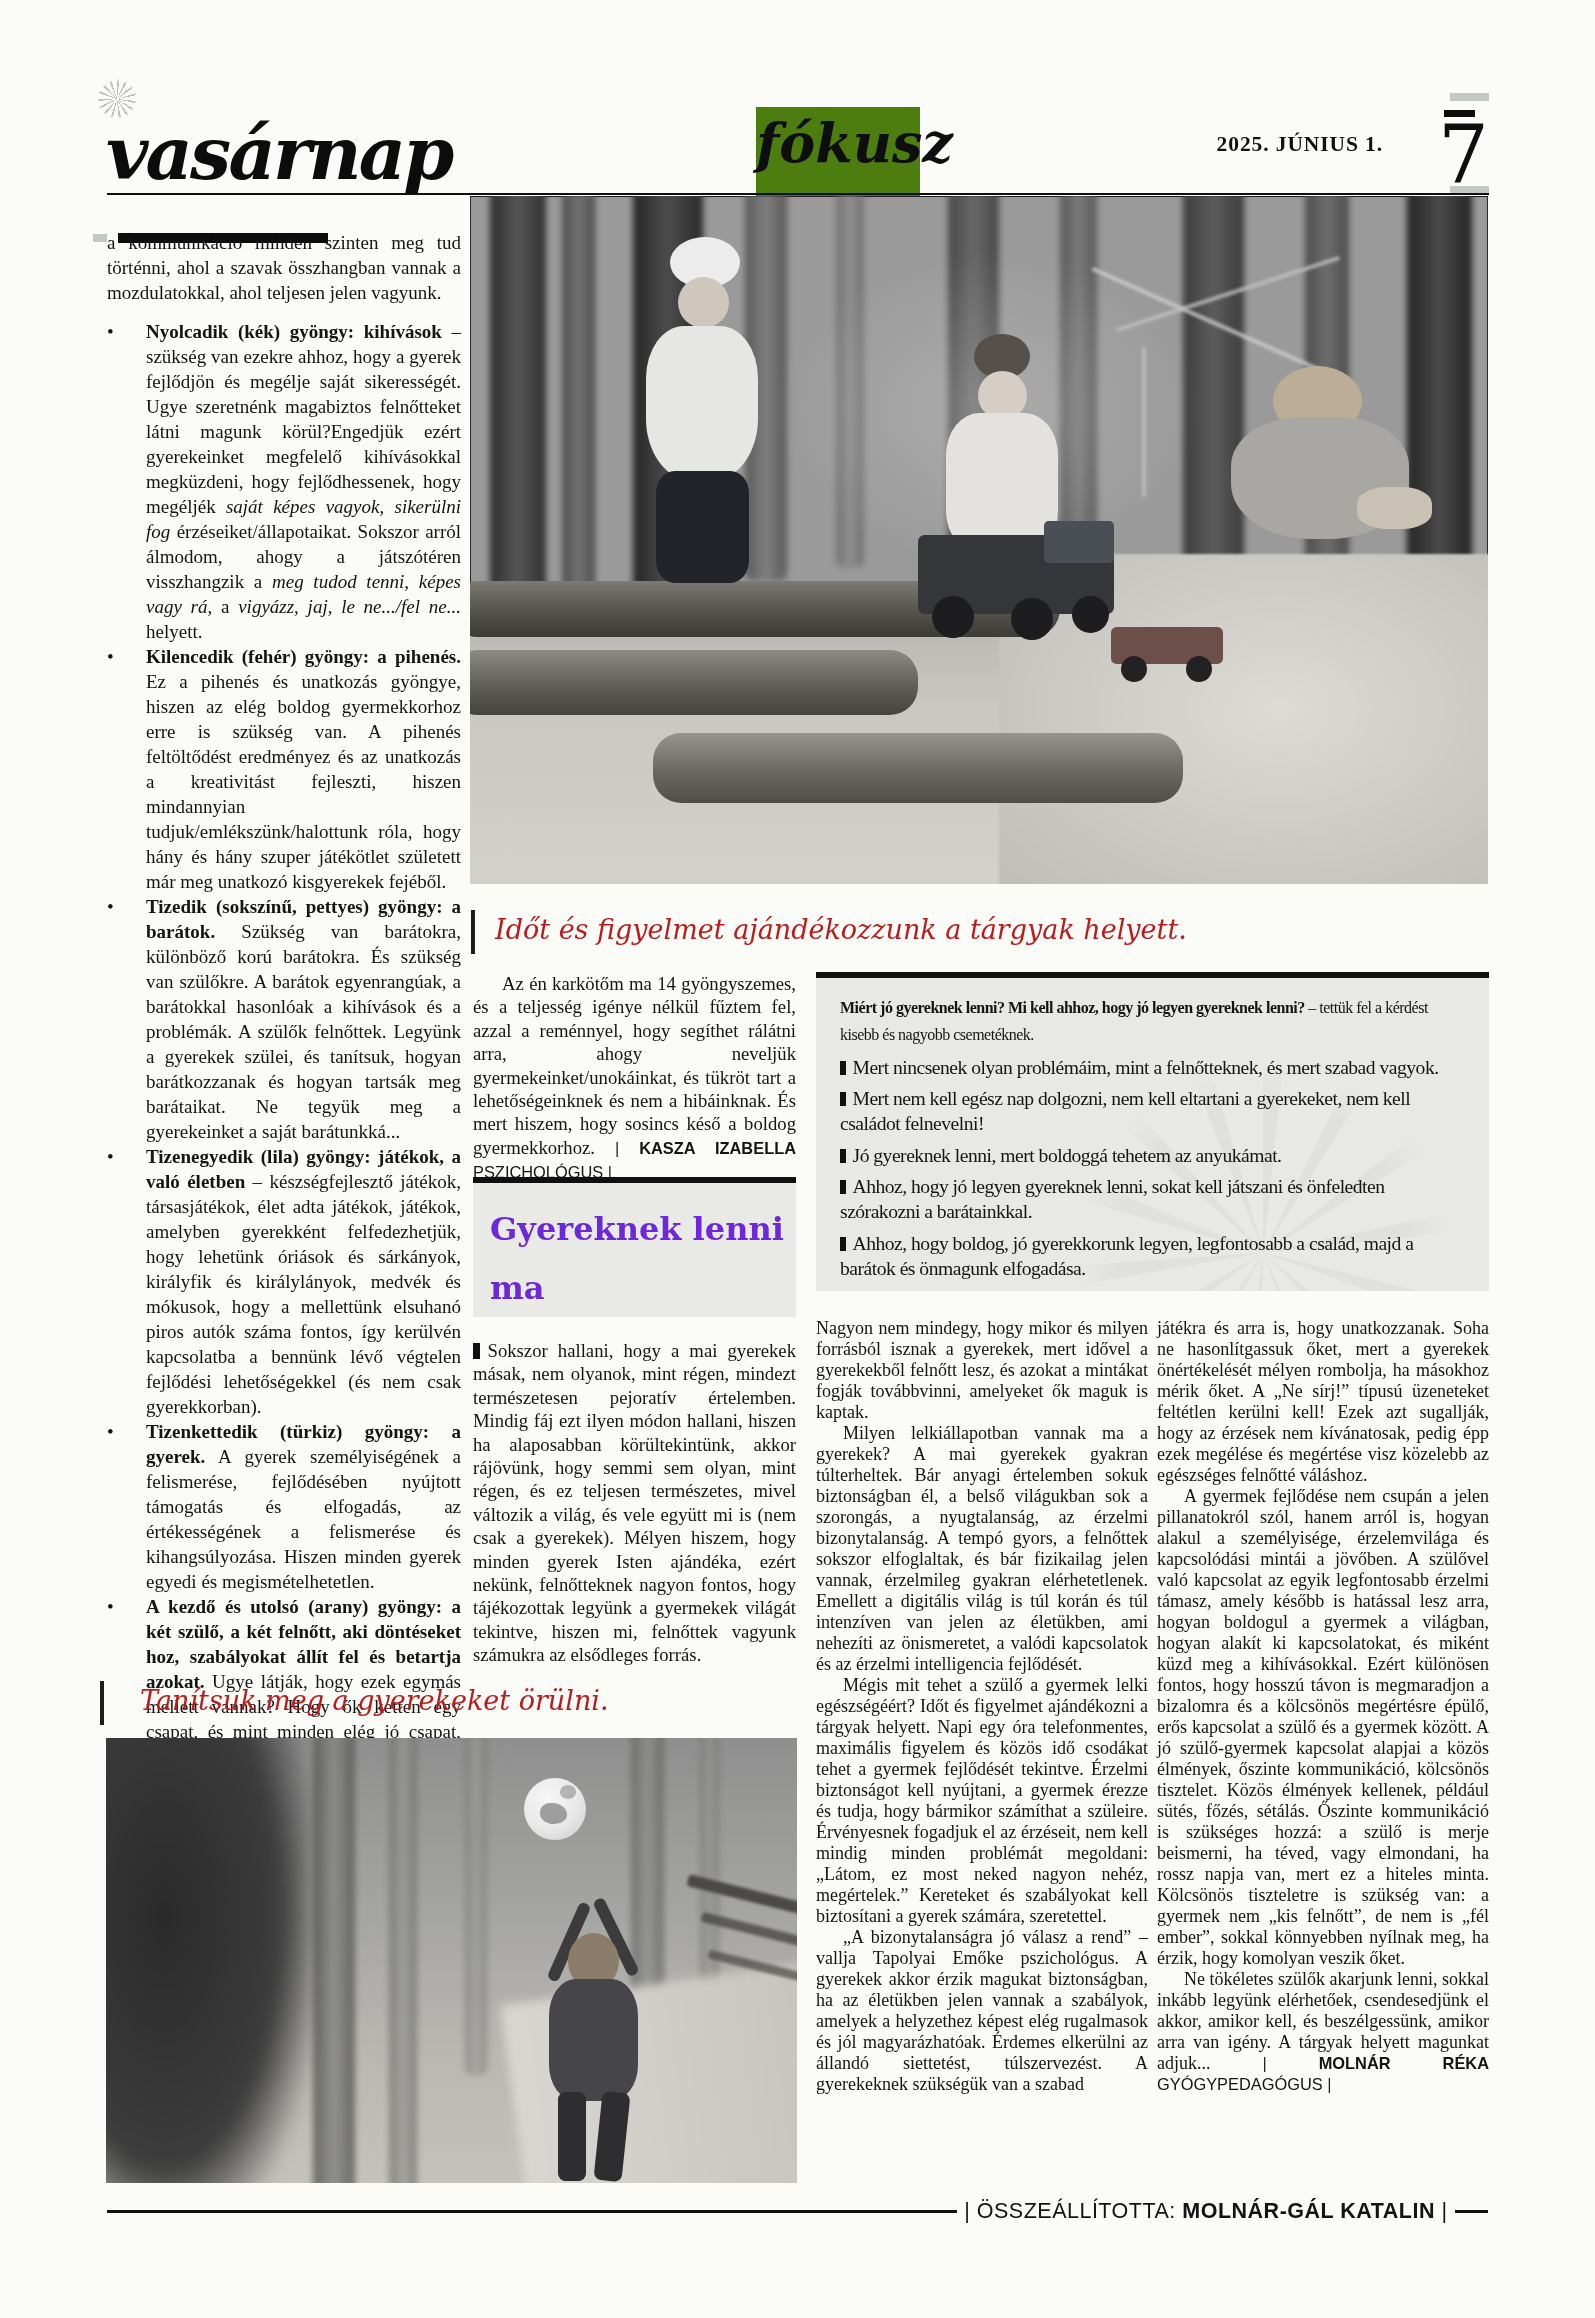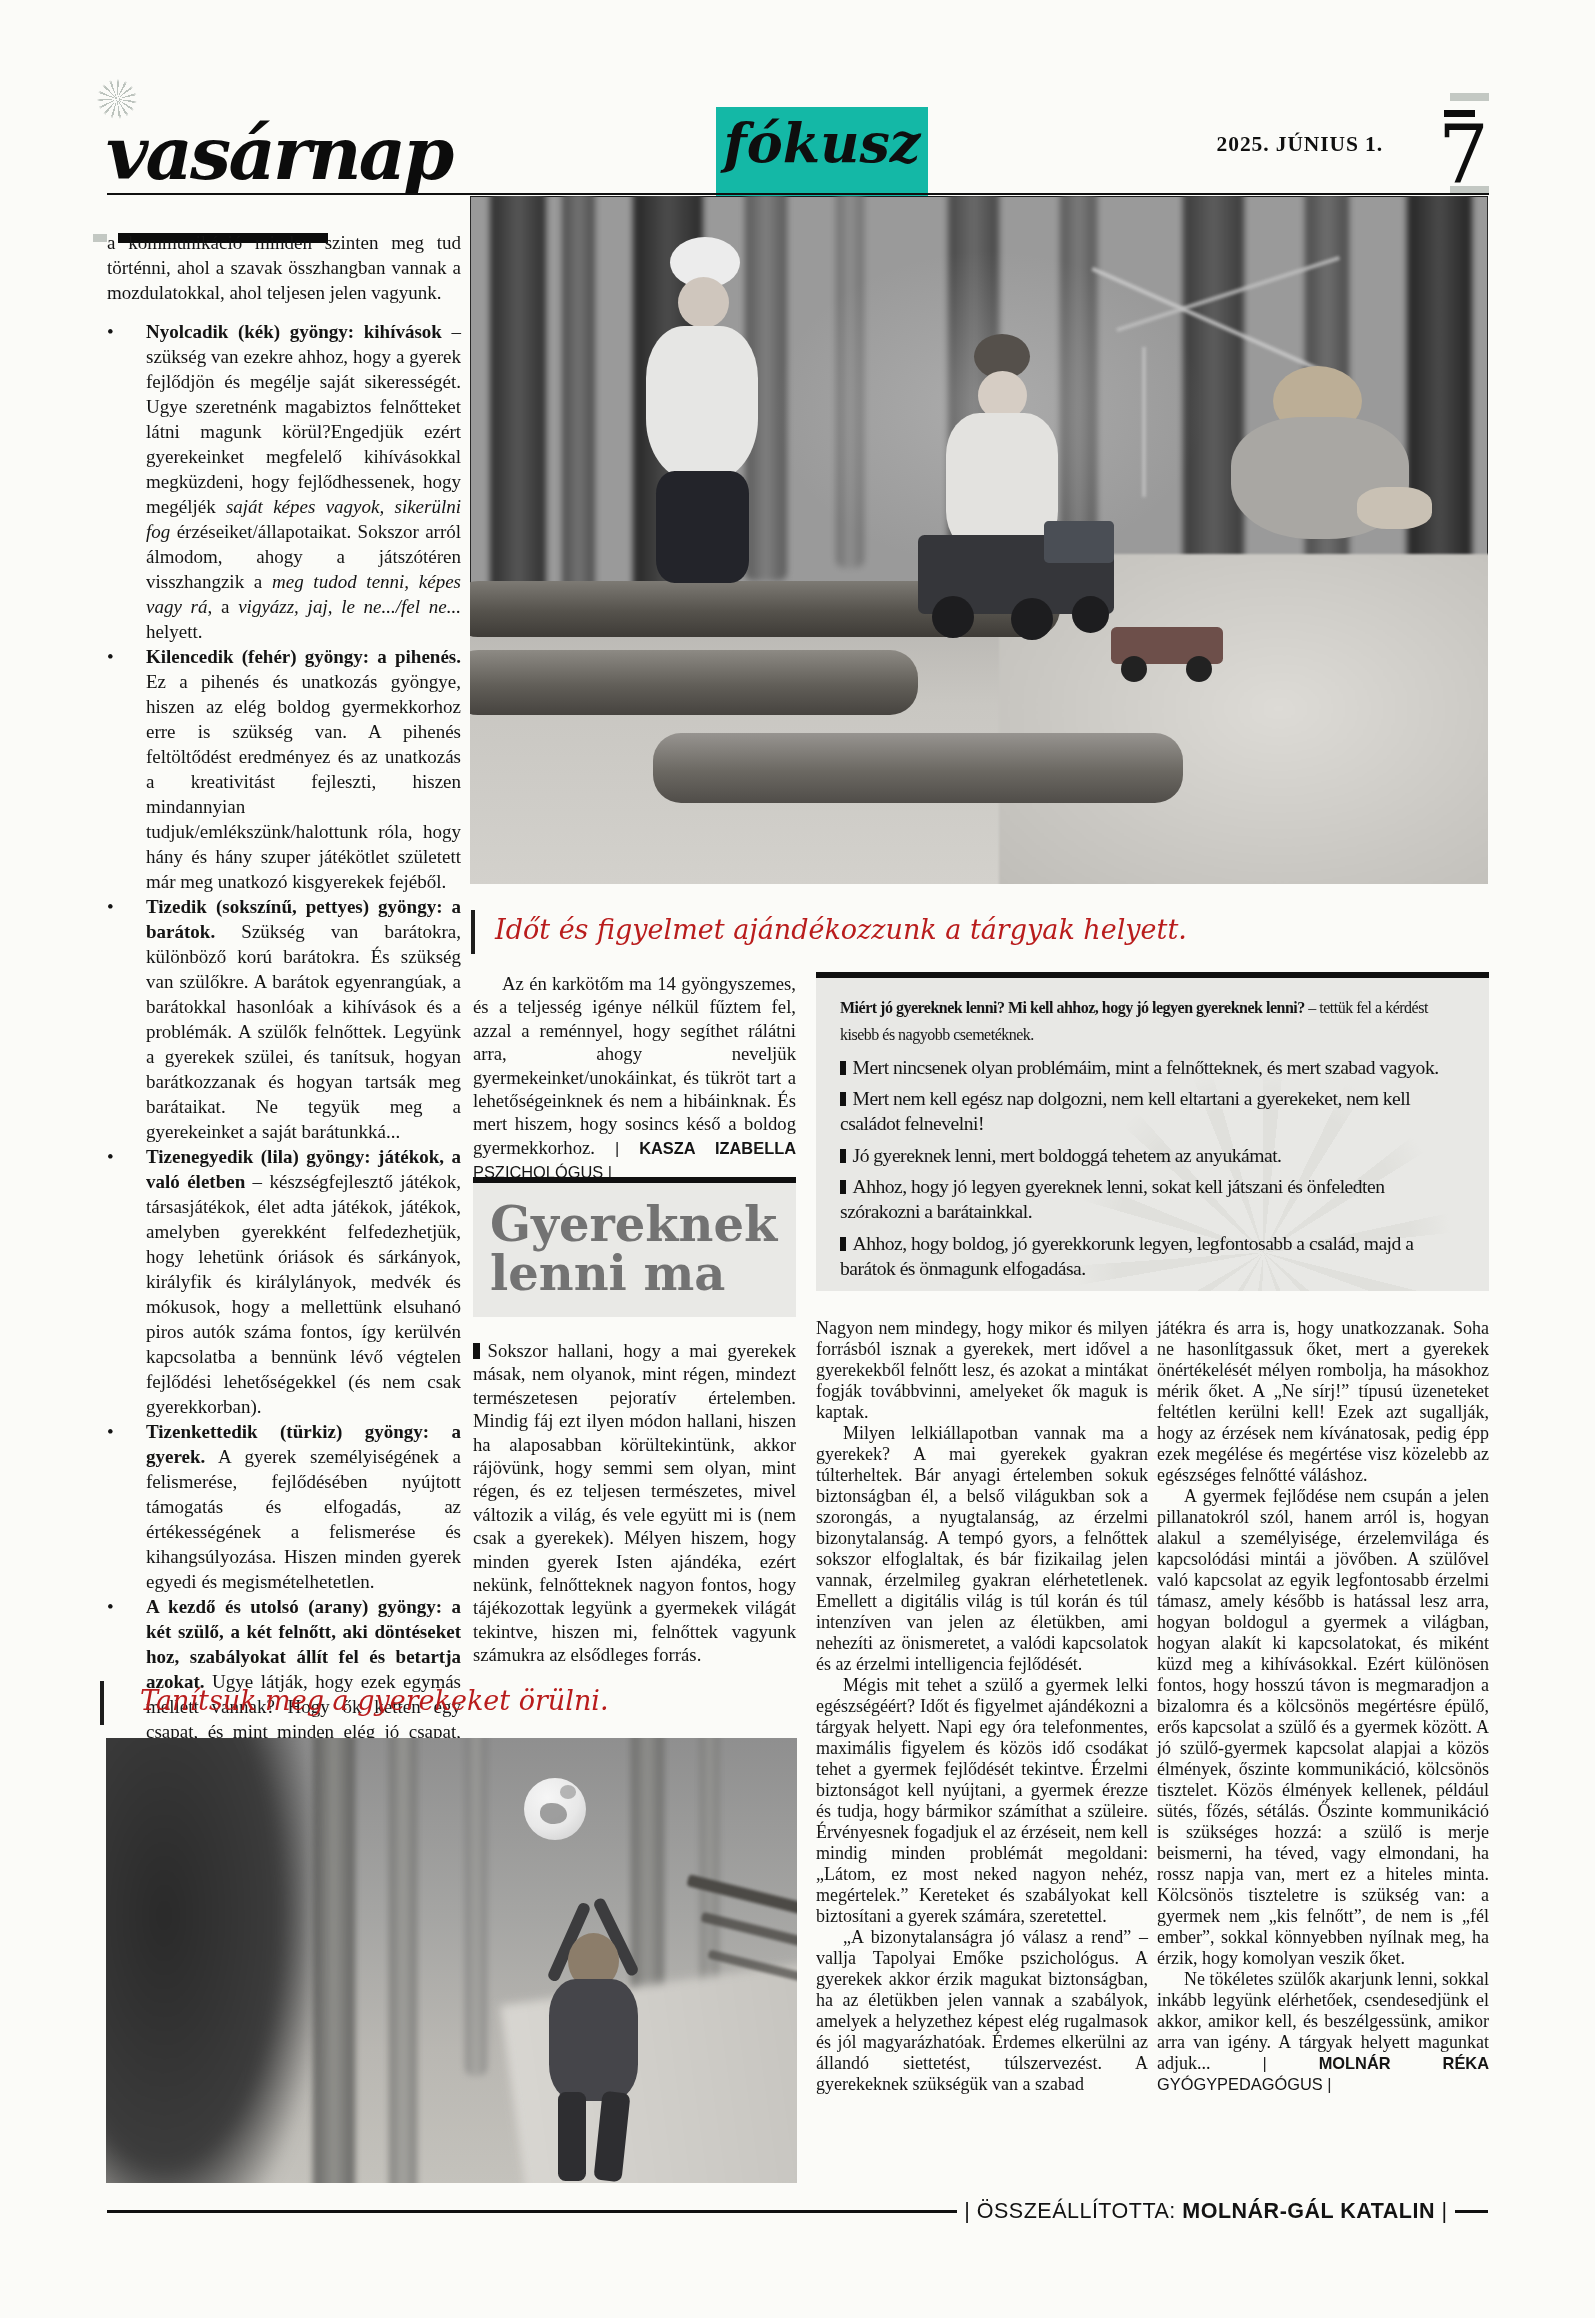--- a/index.html
+++ b/index.html
@@ -12,21 +12,21 @@
   p{margin:0;}
 
   
   #logo{left:106px;top:110px;font-family:"DejaVu Serif",serif;font-style:italic;font-weight:700;
         font-size:73px;letter-spacing:-2.8px;color:#0c0c0c;}
   #logo-wheat{left:97px;top:79px;width:40px;height:40px;border-radius:50%;
         background:repeating-conic-gradient(#b6bdb7 0 7deg,transparent 7deg 24deg);
         -webkit-mask:radial-gradient(circle,#000 0 60%,transparent 72%);opacity:.9;}
   #logo-bar{left:118px;top:233px;width:210px;height:10.3px;background:#0c0c0c;}
   #logo-bar-gray{left:93px;top:234px;width:14px;height:7.5px;background:#c3c8c3;}
-  #fokusz-box{left:716px;top:107px;width:212px;height:93px;background:#14b8a6;}
+  #fokusz-box{left:756px;top:107px;width:164px;height:93px;background:#4d7c0f;}
   #fokusz-box .fword{display:block;text-align:center;margin-top:3.7px;font-family:"DejaVu Serif",serif;
         font-style:italic;font-weight:700;font-size:54px;color:#0e0e0e;}
   #fokusz-underline{position:absolute;left:0;bottom:-8.4px;width:100%;height:7.5px;background:#0c0c0c;}
   #page-date{left:1215px;top:132px;width:168px;font-family:"Liberation Serif",serif;
         font-size:21.5px;font-weight:600;letter-spacing:0.9px;text-align:right;color:#101010;}
   #page-number{left:1438px;top:115px;width:51px;text-align:center;font-family:"DejaVu Serif",serif;
         font-size:80px;line-height:1;color:#0d0d0d;}
   #pn-tick{left:1444px;top:110px;width:31px;height:6.5px;background:#0c0c0c;}
   #pn-gray-top{left:1450px;top:93px;width:39px;height:8px;background:#c3c8c3;}
   #pn-gray-bot{left:1450px;top:186px;width:39px;height:8px;background:#c3c8c3;}
@@ -71,21 +71,21 @@
   #left-col .intro{margin-bottom:14px;}
   .bullet-row{display:flex;}
   .bullet-dot{flex:0 0 39px;font-size:19px;}
   .bullet-row p{flex:1;}
 
   #mid-col-1{left:473px;top:972px;width:323px;font-size:18.7px;line-height:23.4px;}
   #mid-col-1 p{text-indent:29px;}
   #headline-box{left:473px;top:1177px;width:323px;height:140px;background:#e9e9e6;}
   #headline-box .bar{position:absolute;left:0;top:0;width:100%;height:5.6px;background:#101010;}
   #headline{padding:23.4px 0 0 17px;font-family:"DejaVu Serif",serif;font-weight:700;
-      font-size:48px;line-height:49px;color:#737373;}
+      font-size:32px;line-height:59px;color:#6d28d9;}
   #mid-col-2{left:473px;top:1339px;width:323px;font-size:18.7px;line-height:23.4px;}
 
   #col3{left:816px;top:1318px;width:332px;font-size:18px;line-height:21px;}
   #col4{left:1157px;top:1318px;width:332px;font-size:18px;line-height:21px;}
   .ind{text-indent:27px;}
 
   .marker{display:inline-block;width:7px;height:16px;background:#101010;margin-right:7.5px;
       vertical-align:-1.9px;}
 
   .byline{font-family:"Liberation Sans",sans-serif;font-size:16.4px;letter-spacing:0px;}

